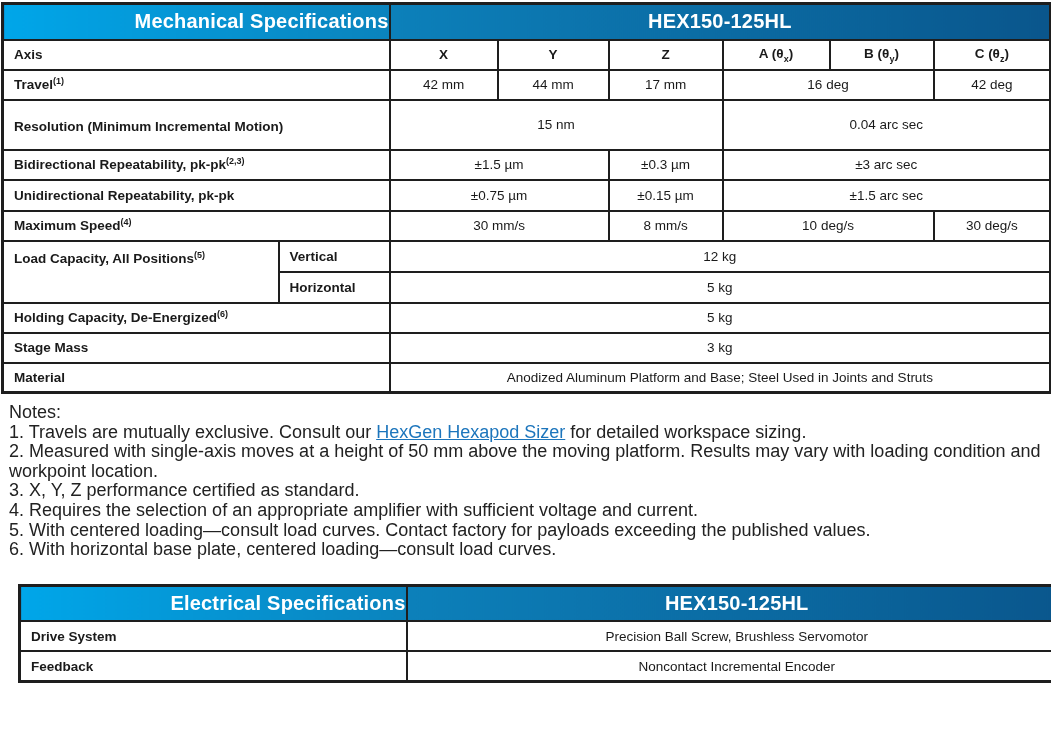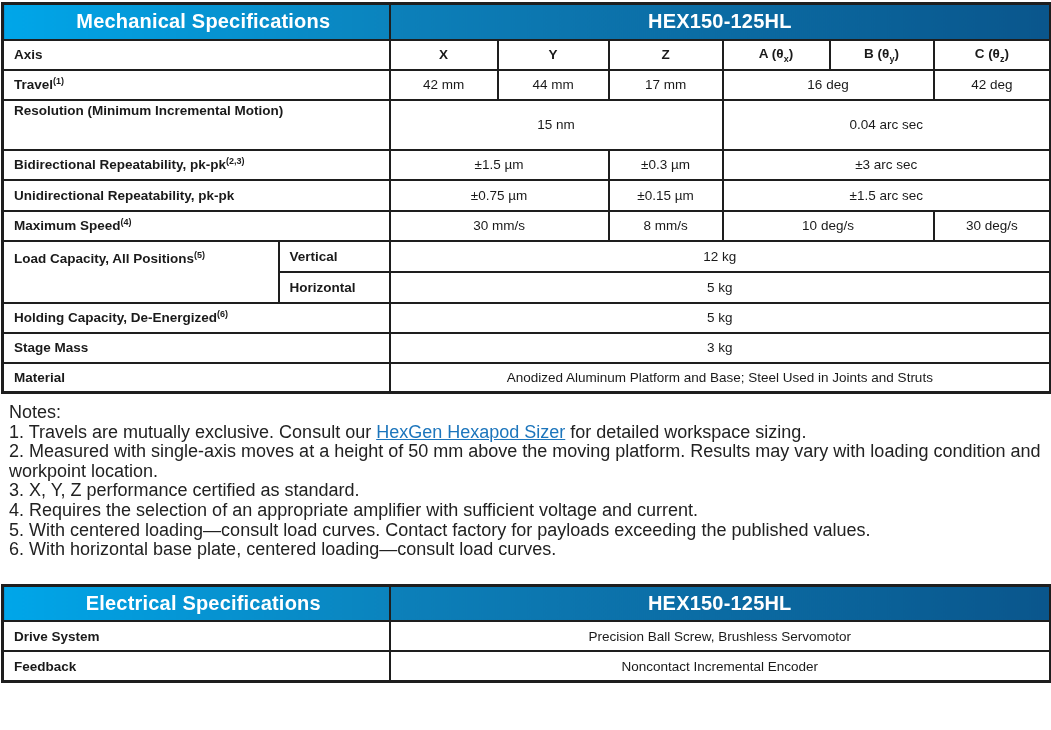--- a/index.html
+++ b/index.html
@@ -28,35 +28,35 @@
   td.hdr-left, td.hdr-right {
     height:36px;
     color:#ffffff;
     font-weight:bold;
     font-size:20px;
     letter-spacing:0.2px;
   }
   td.hdr-left {
     background:linear-gradient(90deg,#00a6e9 0%,#0b83bd 100%);
     padding-left:14px;
-    text-align:center;
+    text-align:right;
   }
   td.hdr-right {
     background:linear-gradient(90deg,#0c80ba 0%,#0a568c 100%);
     text-align:center;
   }
   td.lbl {
     font-weight:bold;
     text-align:left;
     padding-left:10px;
     padding-right:6px;
   }
   td.val { text-align:center; }
   td.bold { font-weight:bold; }
-  td.va-top { vertical-align:top; padding-top:2px; }
+  td.va-top { vertical-align:top; padding-top:18px; }
   sup.noteref {
     font-size:9px;
     font-weight:bold;
     vertical-align:super;
     line-height:0;
   }
   sub.axsub { font-size:9px; font-weight:bold; }
 
   .row-h30 td { height:30px; }
   .row-h31 td { height:31px;margin-top:40px; }
@@ -66,21 +66,21 @@
     margin:9px 0 0 8px;
     font-size:18px;
     line-height:19.6px;
     color:#222222;
   }
   .notes a {
     color:#1c75bc;
     text-decoration:underline;
     cursor:pointer;
   }
-  .elec-wrap { margin-top:24px; }
+  .elec-wrap { margin-top:24px;margin-left:17px; }
 </style>
 </head>
 <body>
 
 <div class="page">
 
   <table class="spec-table mech">
     <colgroup>
       <col style="width:276px">
         <col style="width:111px">

